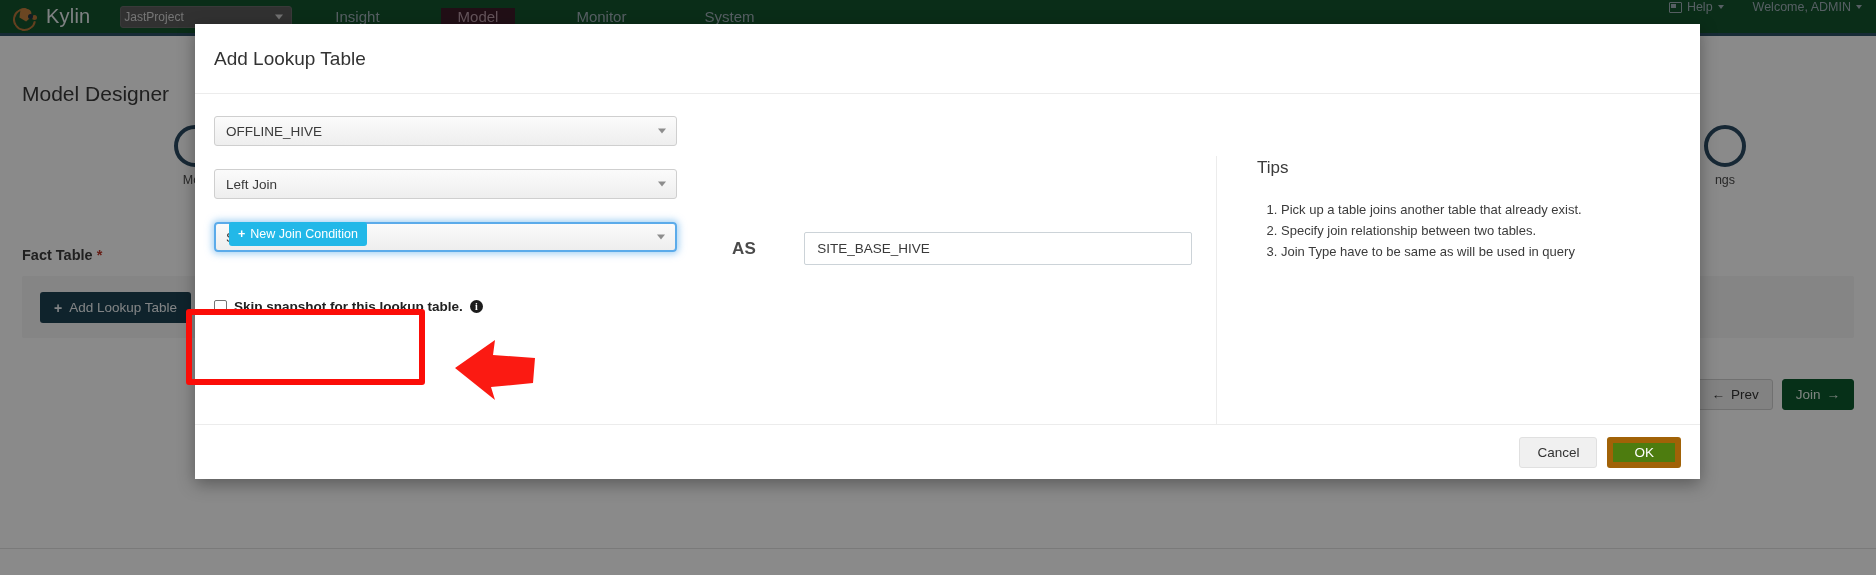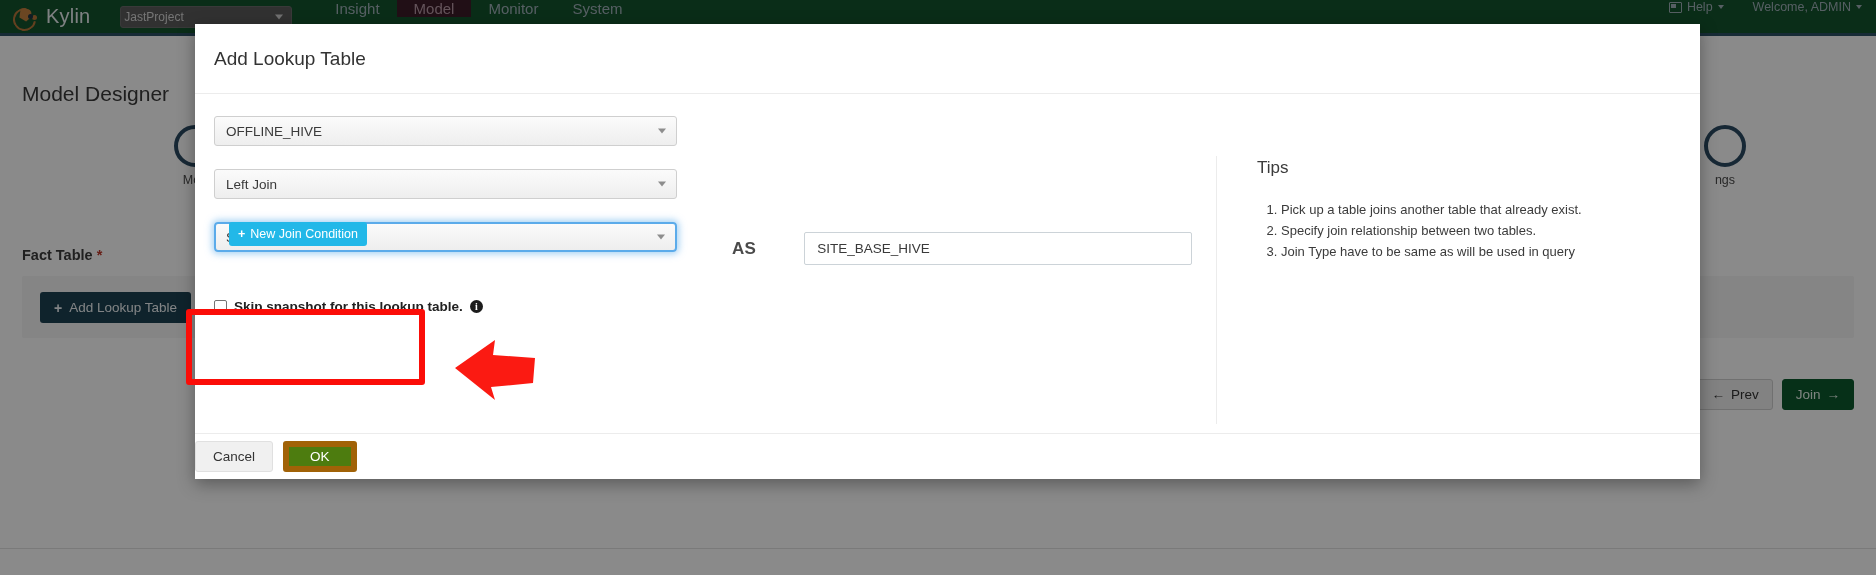--- a/index.html
+++ b/index.html
@@ -80,21 +80,21 @@
   }
   .project-select .caret {
     position: absolute; right: 8px; top: 50%;
     transform: translateY(-50%);
     width: 0; height: 0;
     border-left: 4px solid transparent;
     border-right: 4px solid transparent;
     border-top: 5px solid #cfcfcf;
   }
 
-  .nav-items { display: flex; align-items: flex-start; margin-left: 26px; }
+  .nav-items { display: flex; align-items: center; margin-left: 26px; gap: 44px; }
   .nav-item {
     display: flex; align-items: center;
     padding: 0 17px;
     color: #9fb0b8;
     font-size: 15px;
   }
   .nav-item.active {
     background: #3d1c2a;
     color: #b99ba7;
   }
@@ -329,23 +329,23 @@
   .tips-list {
     margin: 0; padding-left: 24px;
     font-size: 13px; color: #3b3b3b;
     line-height: 1.52;
     width: 400px;
   }
   .tips-list li { margin-bottom: 1px; }
 
   .modal-footer {
     position: absolute; left: 0; bottom: 0;
-    width: 100%; height: 46px;
+    width: 100%; height: 55px;
     border-top: 1px solid #ececec;
-    display: flex; align-items: center; justify-content: flex-start;
+    display: flex; align-items: center; justify-content: flex-end;
     padding-right: 19px;
     box-sizing: border-box;
     gap: 10px;
   }
   .btn-cancel {
     height: 31px; padding: 0 17px;
     background: #f0f0f0; border: 1px solid #e0e0e0;
     border-radius: 3px; color: #333; font-size: 13.5px;
     display: flex; align-items: center;
     box-sizing: border-box;

